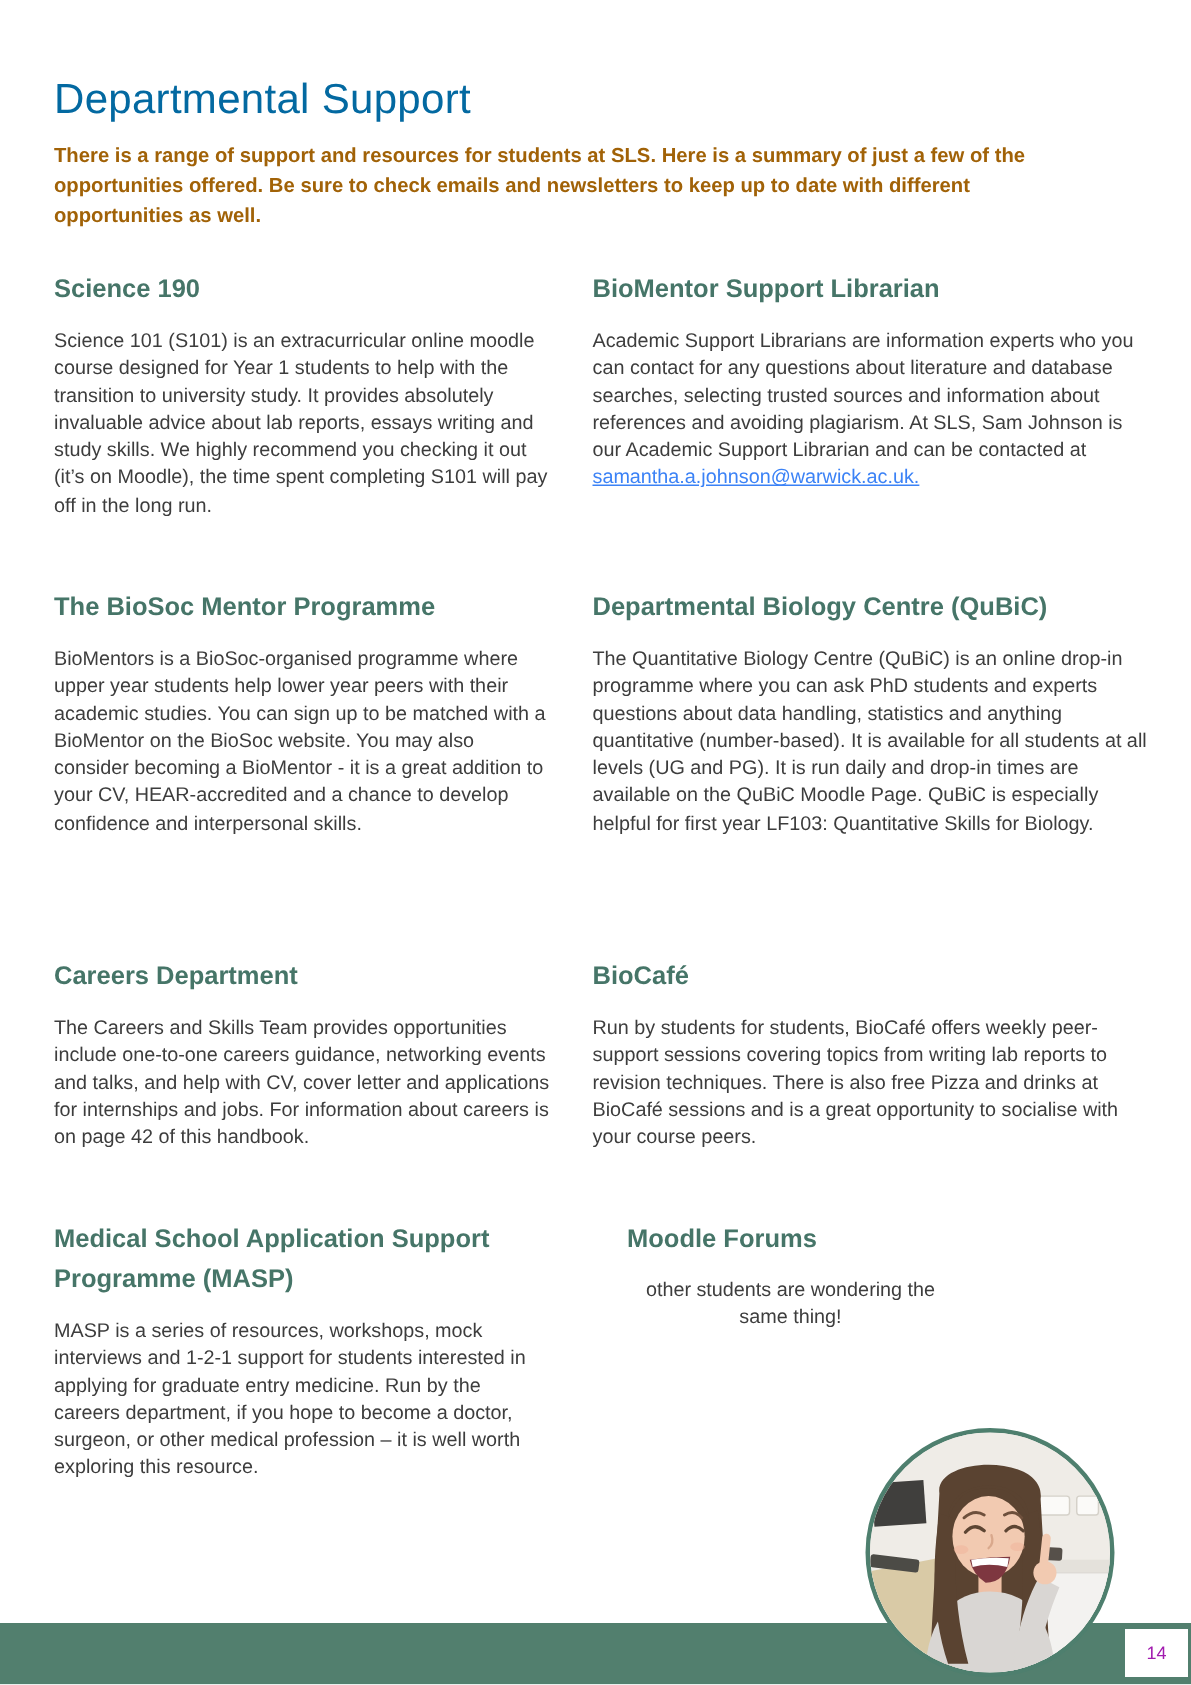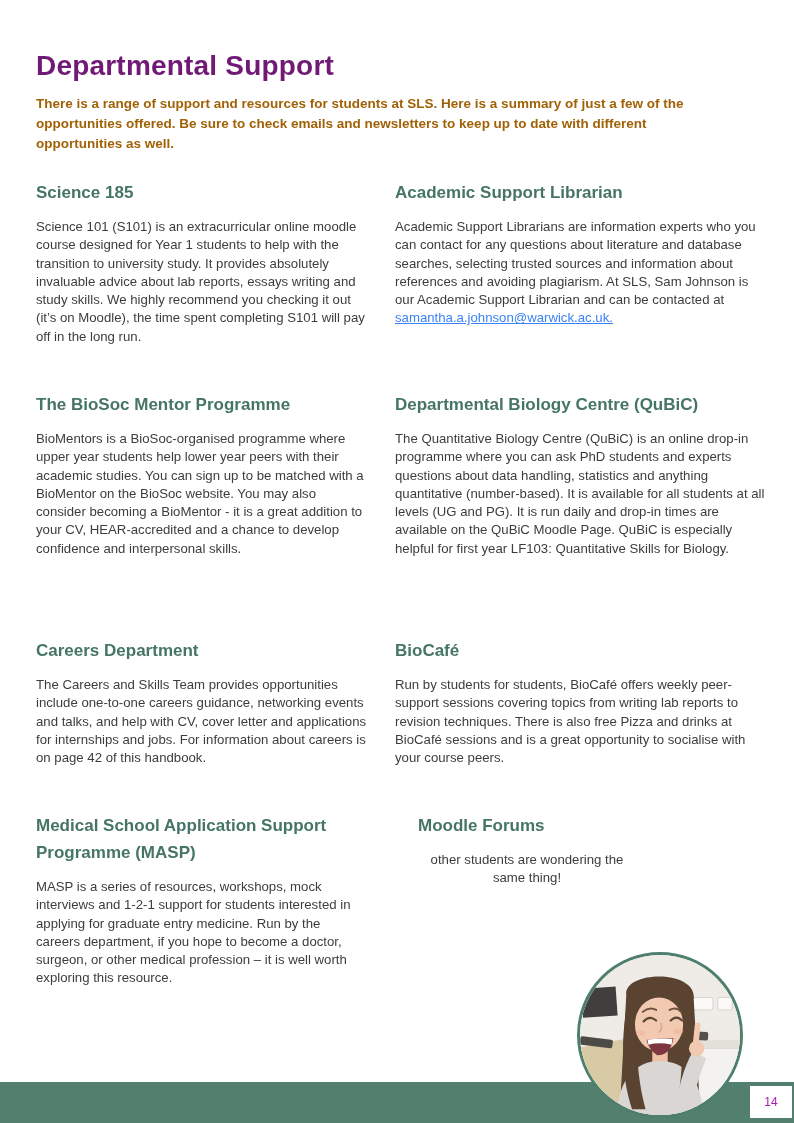--- a/index.html
+++ b/index.html
@@ -4,21 +4,21 @@
 <style>
   * { margin:0; padding:0; box-sizing:border-box; }
   html,body { background:#ffffff; }
   body { font-family:"Liberation Sans", sans-serif; }
   .page {
     position:relative; width:794px; height:1123px;
     background:#ffffff; overflow:hidden; margin:0 auto;
   }
   .page-title {
     position:absolute; left:36px; top:50px;
-    font-size:28px; font-weight:700; color:#701a75; letter-spacing:.2px;
+    font-size:28px; font-weight:400; color:#0369a1; letter-spacing:.2px;
   }
   .intro {
     position:absolute; left:36px; top:94px; width:700px;
     font-size:13.5px; line-height:20px; font-weight:700; color:#a16207;
   }
   .section { position:absolute; }
   .section h2 {
     font-size:17px; font-weight:700; color:#467568;
     line-height:27px; margin:0 0 12px 0;
   }
@@ -54,26 +54,26 @@
 </head>
 <body>
 
 <div class="page">
 
   <h1 class="page-title">Departmental Support</h1>
 
   <p class="intro">There is a range of support and resources for students at SLS. Here is a summary of just a few of the opportunities offered. Be sure to check emails and newsletters to keep up to date with different opportunities as well.</p>
 
   <div class="section sec-0">
-    <h2>Science 185</h2>
+    <h2>Science 190</h2>
     <p>Science 101 (S101) is an extracurricular online moodle course designed for Year 1 students to help with the transition to university study. It provides absolutely invaluable advice about lab reports, essays writing and study skills. We highly recommend you checking it out (it’s on Moodle), the time spent completing S101 will pay off in the long run.</p>
   </div>
 
   <div class="section sec-1">
-    <h2>Academic Support Librarian</h2>
+    <h2>BioMentor Support Librarian</h2>
     <p><span>Academic Support Librarians are information experts who you can contact for any questions about literature and database searches, selecting trusted sources and information about references and avoiding plagiarism. At SLS, Sam Johnson is our Academic Support Librarian and can be contacted at </span><span class="email">samantha.a.johnson@warwick.ac.uk.</span></p>
   </div>
 
   <div class="section sec-2">
     <h2>The BioSoc Mentor Programme</h2>
     <p>BioMentors is a BioSoc-organised programme where upper year students help lower year peers with their academic studies. You can sign up to be matched with a BioMentor on the BioSoc website. You may also consider becoming a BioMentor - it is a great addition to your CV, HEAR-accredited and a chance to develop confidence and interpersonal skills.</p>
   </div>
 
   <div class="section sec-3">
     <h2>Departmental Biology Centre (QuBiC)</h2>

